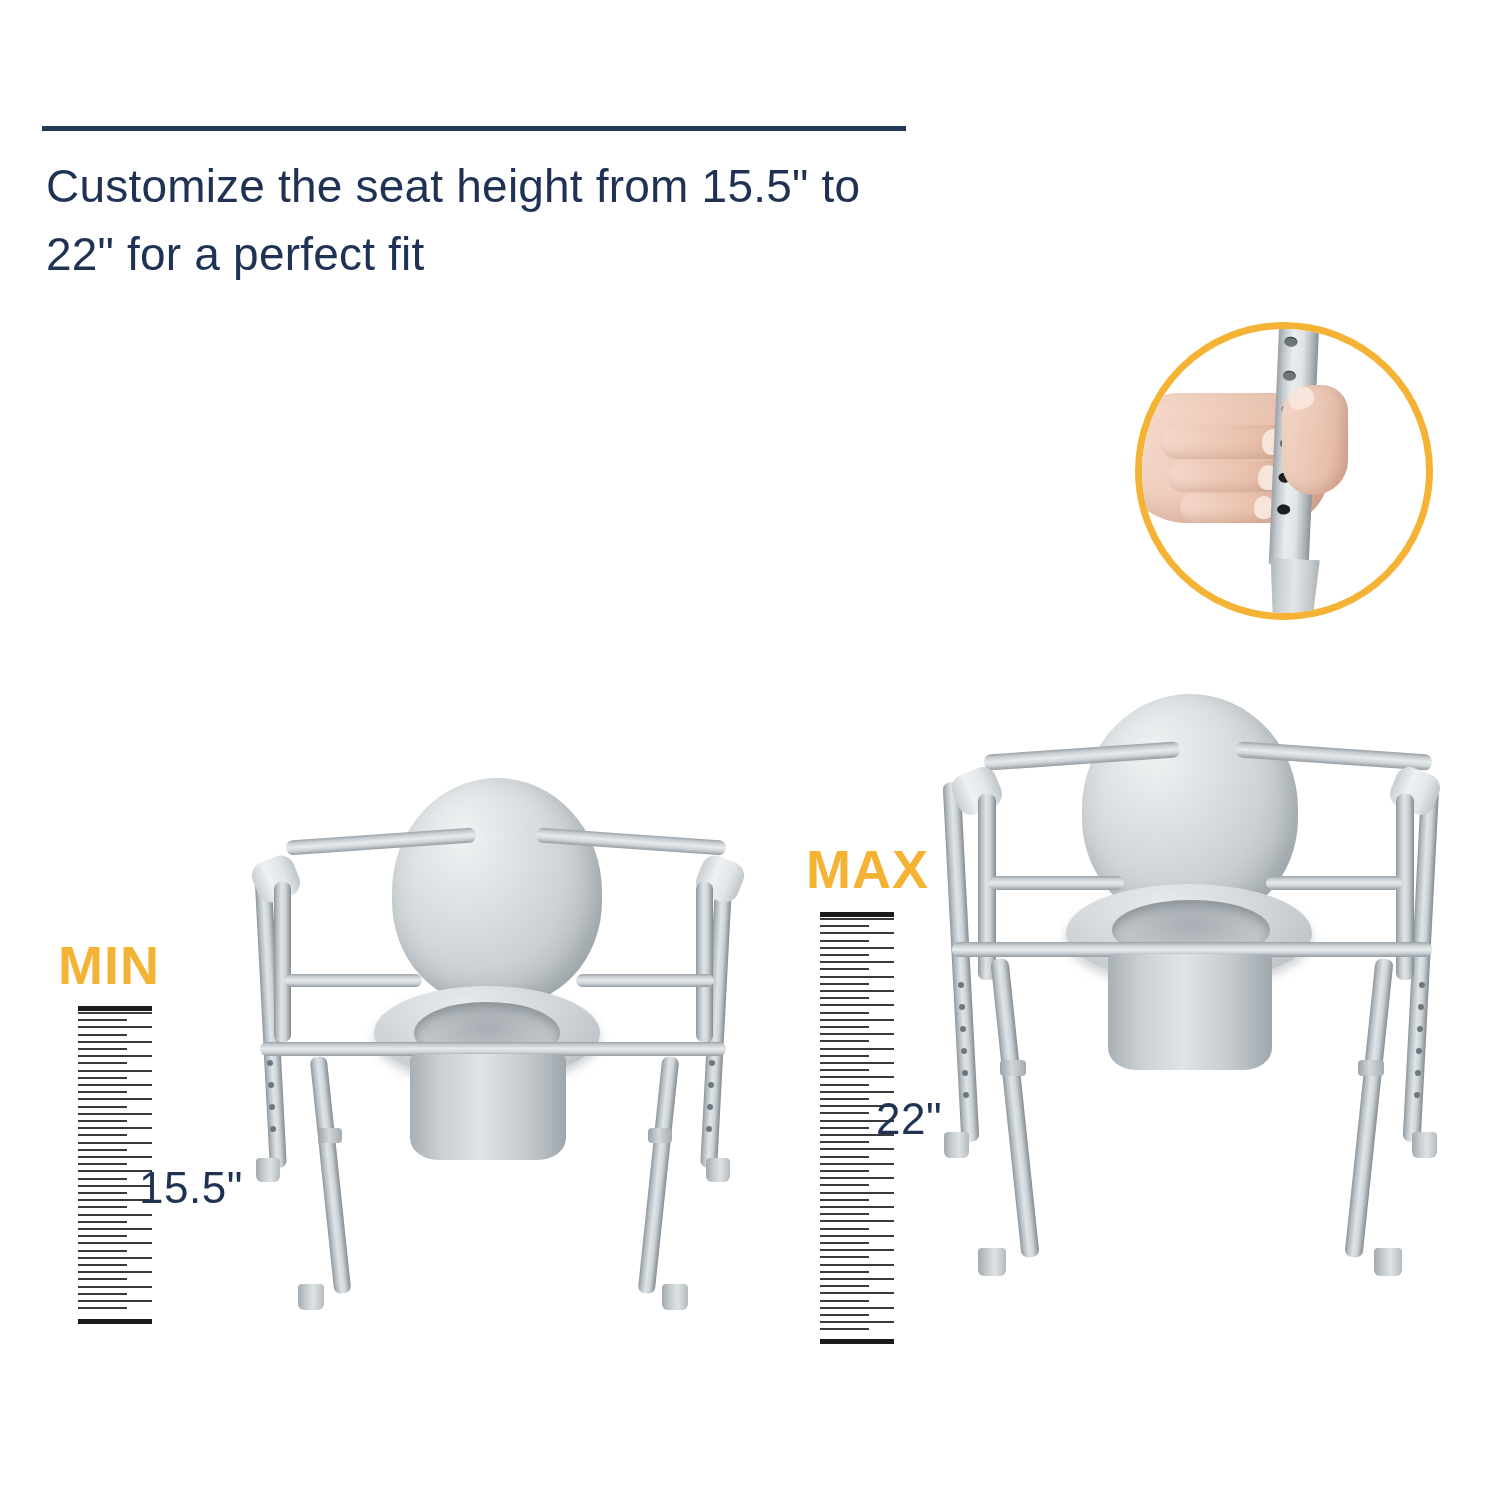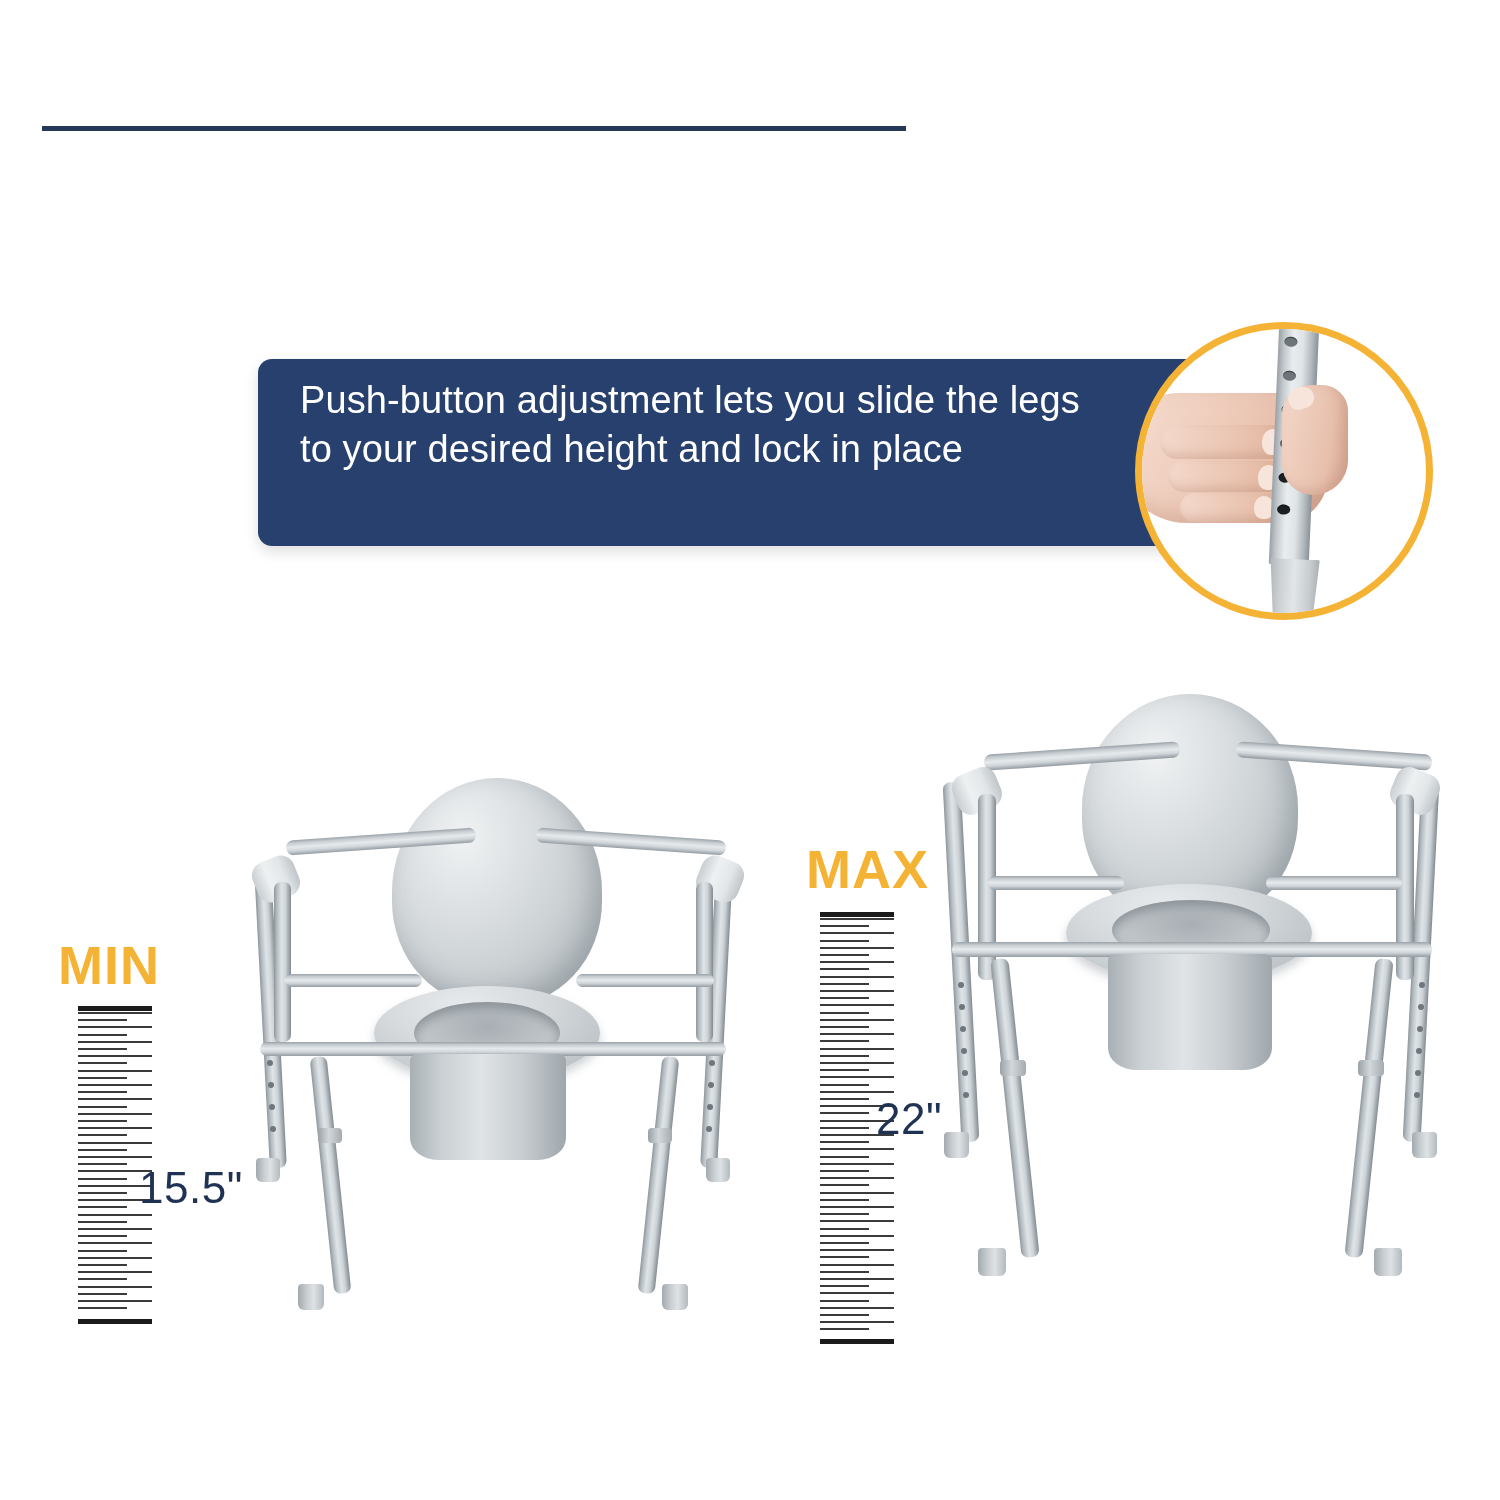--- a/index.html
+++ b/index.html
@@ -271,24 +271,22 @@
   }
 </style>
 </head>
 <body>
 
 <div id="page">
 
 
   <div id="headline-rule"></div>
 
-
-  <div id="callout">
-    <div id="callout-text">Push-button adjustment lets you slide the legs to your desired height and lock in place</div>
-  </div>
+  <div id="subhead">Customize the seat height from 15.5" to 22" for a perfect fit</div>
+
 
   <div id="inset-circle">
     <div class="inset-hand"></div>
 
     <div class="finger" style="left:18px; top:96px;  width:128px; height:34px;"></div>
     <div class="finger" style="left:26px; top:132px; width:116px; height:31px;"></div>
     <div class="finger" style="left:38px; top:164px; width:104px; height:29px;"></div>
 
     <div class="nail" style="left:120px; top:100px; width:22px; height:26px;"></div>
     <div class="nail" style="left:116px; top:136px; width:21px; height:25px;"></div>

